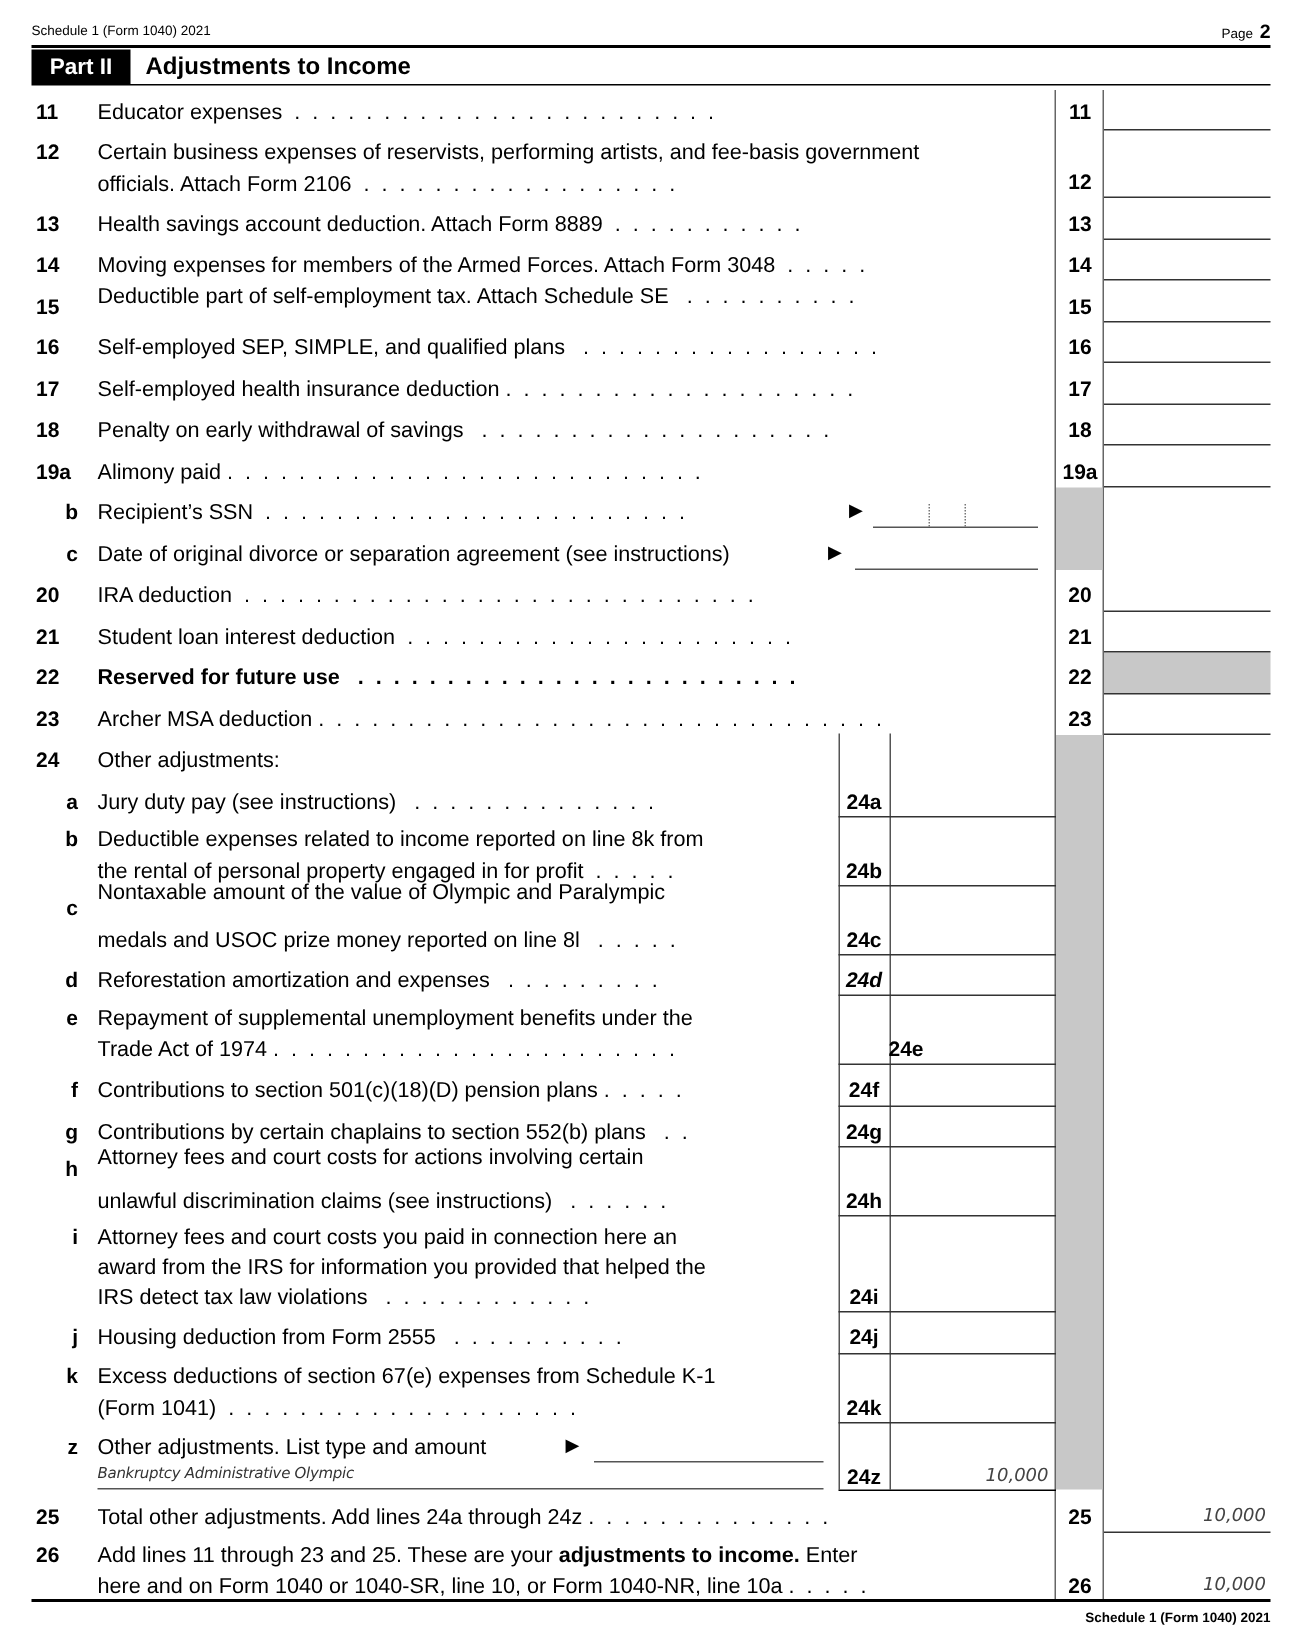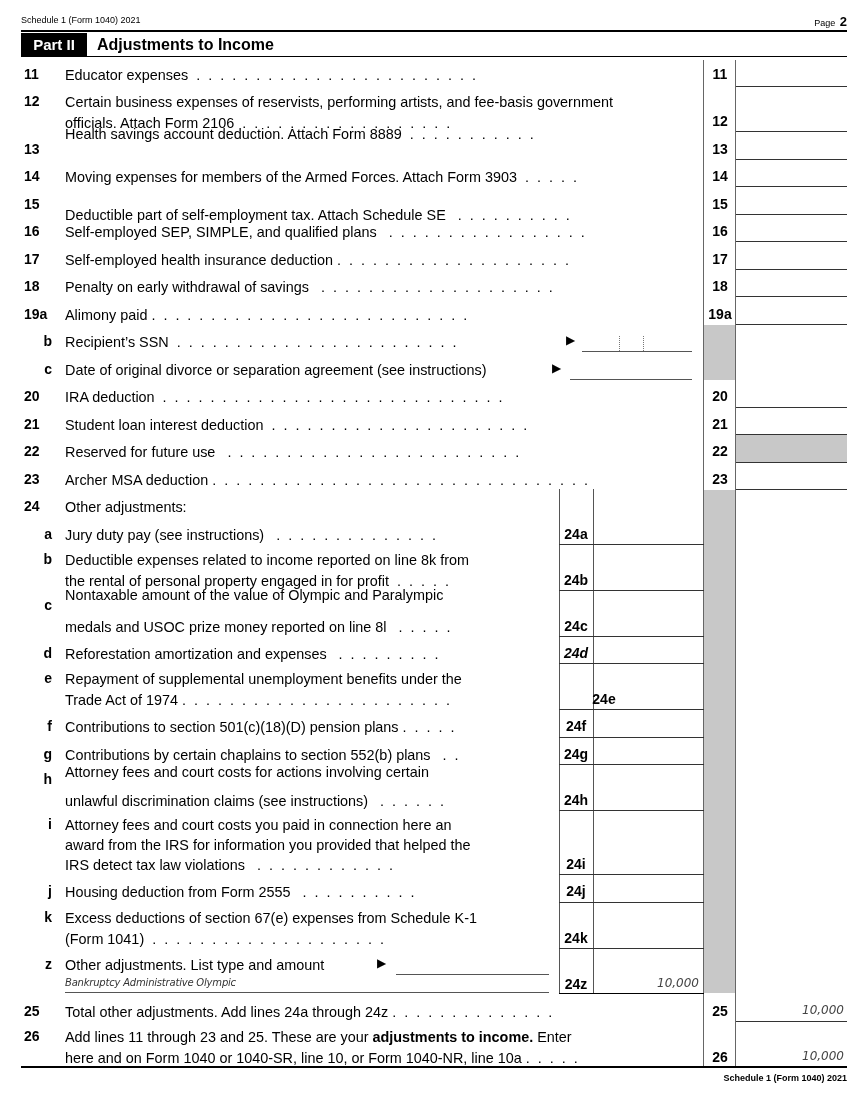--- a/index.html
+++ b/index.html
@@ -85,31 +85,31 @@
 <div class="boxnum" style="top:66px;">11</div>
 <div class="field" style="left:737px;top:62px;width:110px;height:24px;"></div>
 
 <div class="num" style="top:93px;">12</div>
 <div class="txt" style="top:92px;">Certain business expenses of reservists, performing artists, and fee-basis government</div>
 <div class="txt" style="top:113px;"><span>officials. Attach Form 2106</span><span class="dots"> &nbsp;. &nbsp;. &nbsp;. &nbsp;. &nbsp;. &nbsp;. &nbsp;. &nbsp;. &nbsp;. &nbsp;. &nbsp;. &nbsp;. &nbsp;. &nbsp;. &nbsp;. &nbsp;. &nbsp;. &nbsp;.</span></div>
 <div class="boxnum" style="top:113px;">12</div>
 <div class="field" style="left:737px;top:88px;width:110px;height:42px;"></div>
 
 <div class="num" style="top:141px;">13</div>
-<div class="txt" style="top:124px;"><span>Health savings account deduction. Attach Form 8889</span><span class="dots"> &nbsp;. &nbsp;. &nbsp;. &nbsp;. &nbsp;. &nbsp;. &nbsp;. &nbsp;. &nbsp;. &nbsp;. &nbsp;.</span></div>
+<div class="txt" style="top:140px;"><span>Health savings account deduction. Attach Form 8889</span><span class="dots"> &nbsp;. &nbsp;. &nbsp;. &nbsp;. &nbsp;. &nbsp;. &nbsp;. &nbsp;. &nbsp;. &nbsp;. &nbsp;.</span></div>
 <div class="boxnum" style="top:141px;">13</div>
 <div class="field" style="left:737px;top:133px;width:110px;height:25px;"></div>
 
 <div class="num" style="top:168px;">14</div>
-<div class="txt" style="top:167px;"><span>Moving expenses for members of the Armed Forces. Attach Form 3903</span><span class="dots"> &nbsp;. &nbsp;. &nbsp;. &nbsp;. &nbsp;.</span></div>
+<div class="txt" style="top:167px;"><span>Moving expenses for members of the Armed Forces. Attach Form 3048</span><span class="dots"> &nbsp;. &nbsp;. &nbsp;. &nbsp;. &nbsp;.</span></div>
 <div class="boxnum" style="top:168px;">14</div>
 <div class="field" style="left:737px;top:160px;width:110px;height:25px;"></div>
 
 <div class="num" style="top:196px;">15</div>
-<div class="txt" style="top:205px;"><span>Deductible part of self-employment tax. Attach Schedule SE</span><span class="dots"> &nbsp; . &nbsp;. &nbsp;. &nbsp;. &nbsp;. &nbsp;. &nbsp;. &nbsp;. &nbsp;. &nbsp;.</span></div>
+<div class="txt" style="top:188px;"><span>Deductible part of self-employment tax. Attach Schedule SE</span><span class="dots"> &nbsp; . &nbsp;. &nbsp;. &nbsp;. &nbsp;. &nbsp;. &nbsp;. &nbsp;. &nbsp;. &nbsp;.</span></div>
 <div class="boxnum" style="top:196px;">15</div>
 <div class="field" style="left:737px;top:188px;width:110px;height:25px;"></div>
 
 <div class="num" style="top:223px;">16</div>
 <div class="txt" style="top:222px;"><span>Self-employed SEP, SIMPLE, and qualified plans</span><span class="dots"> &nbsp; . &nbsp;. &nbsp;. &nbsp;. &nbsp;. &nbsp;. &nbsp;. &nbsp;. &nbsp;. &nbsp;. &nbsp;. &nbsp;. &nbsp;. &nbsp;. &nbsp;. &nbsp;. &nbsp;.</span></div>
 <div class="boxnum" style="top:223px;">16</div>
 <div class="field" style="left:737px;top:215px;width:110px;height:25px;"></div>
 
 <div class="num" style="top:251px;">17</div>
 <div class="txt" style="top:250px;"><span>Self-employed health insurance deduction</span><span class="dots"> . &nbsp;. &nbsp;. &nbsp;. &nbsp;. &nbsp;. &nbsp;. &nbsp;. &nbsp;. &nbsp;. &nbsp;. &nbsp;. &nbsp;. &nbsp;. &nbsp;. &nbsp;. &nbsp;. &nbsp;. &nbsp;. &nbsp;.</span></div>
@@ -142,21 +142,21 @@
 <div class="txt" style="top:387px;"><span>IRA deduction</span><span class="dots"> &nbsp;. &nbsp;. &nbsp;. &nbsp;. &nbsp;. &nbsp;. &nbsp;. &nbsp;. &nbsp;. &nbsp;. &nbsp;. &nbsp;. &nbsp;. &nbsp;. &nbsp;. &nbsp;. &nbsp;. &nbsp;. &nbsp;. &nbsp;. &nbsp;. &nbsp;. &nbsp;. &nbsp;. &nbsp;. &nbsp;. &nbsp;. &nbsp;. &nbsp;.</span></div>
 <div class="boxnum" style="top:388px;">20</div>
 <div class="field" style="left:737px;top:381px;width:110px;height:25px;"></div>
 
 <div class="num" style="top:416px;">21</div>
 <div class="txt" style="top:415px;"><span>Student loan interest deduction</span><span class="dots"> &nbsp;. &nbsp;. &nbsp;. &nbsp;. &nbsp;. &nbsp;. &nbsp;. &nbsp;. &nbsp;. &nbsp;. &nbsp;. &nbsp;. &nbsp;. &nbsp;. &nbsp;. &nbsp;. &nbsp;. &nbsp;. &nbsp;. &nbsp;. &nbsp;. &nbsp;.</span></div>
 <div class="boxnum" style="top:416px;">21</div>
 <div class="field" style="left:737px;top:408px;width:110px;height:25px;"></div>
 
 <div class="num" style="top:443px;">22</div>
-<div class="txt" style="top:442px;"><span>Reserved for future use</span><span class="dots"> &nbsp; . &nbsp;. &nbsp;. &nbsp;. &nbsp;. &nbsp;. &nbsp;. &nbsp;. &nbsp;. &nbsp;. &nbsp;. &nbsp;. &nbsp;. &nbsp;. &nbsp;. &nbsp;. &nbsp;. &nbsp;. &nbsp;. &nbsp;. &nbsp;. &nbsp;. &nbsp;. &nbsp;. &nbsp;.</span></div>
+<div class="txt" style="top:442px;font-weight:bold;"><span>Reserved for future use</span><span class="dots"> &nbsp; . &nbsp;. &nbsp;. &nbsp;. &nbsp;. &nbsp;. &nbsp;. &nbsp;. &nbsp;. &nbsp;. &nbsp;. &nbsp;. &nbsp;. &nbsp;. &nbsp;. &nbsp;. &nbsp;. &nbsp;. &nbsp;. &nbsp;. &nbsp;. &nbsp;. &nbsp;. &nbsp;. &nbsp;.</span></div>
 <div class="boxnum" style="top:443px;">22</div>
 
 <div class="num" style="top:471px;">23</div>
 <div class="txt" style="top:470px;"><span>Archer MSA deduction</span><span class="dots"> . &nbsp;. &nbsp;. &nbsp;. &nbsp;. &nbsp;. &nbsp;. &nbsp;. &nbsp;. &nbsp;. &nbsp;. &nbsp;. &nbsp;. &nbsp;. &nbsp;. &nbsp;. &nbsp;. &nbsp;. &nbsp;. &nbsp;. &nbsp;. &nbsp;. &nbsp;. &nbsp;. &nbsp;. &nbsp;. &nbsp;. &nbsp;. &nbsp;. &nbsp;. &nbsp;. &nbsp;.</span></div>
 <div class="boxnum" style="top:471px;">23</div>
 <div class="field" style="left:737px;top:463px;width:110px;height:25px;"></div>
 
 <div class="num" style="top:498px;">24</div>
 <div class="txt" style="top:497px;">Other adjustments:</div>
 

